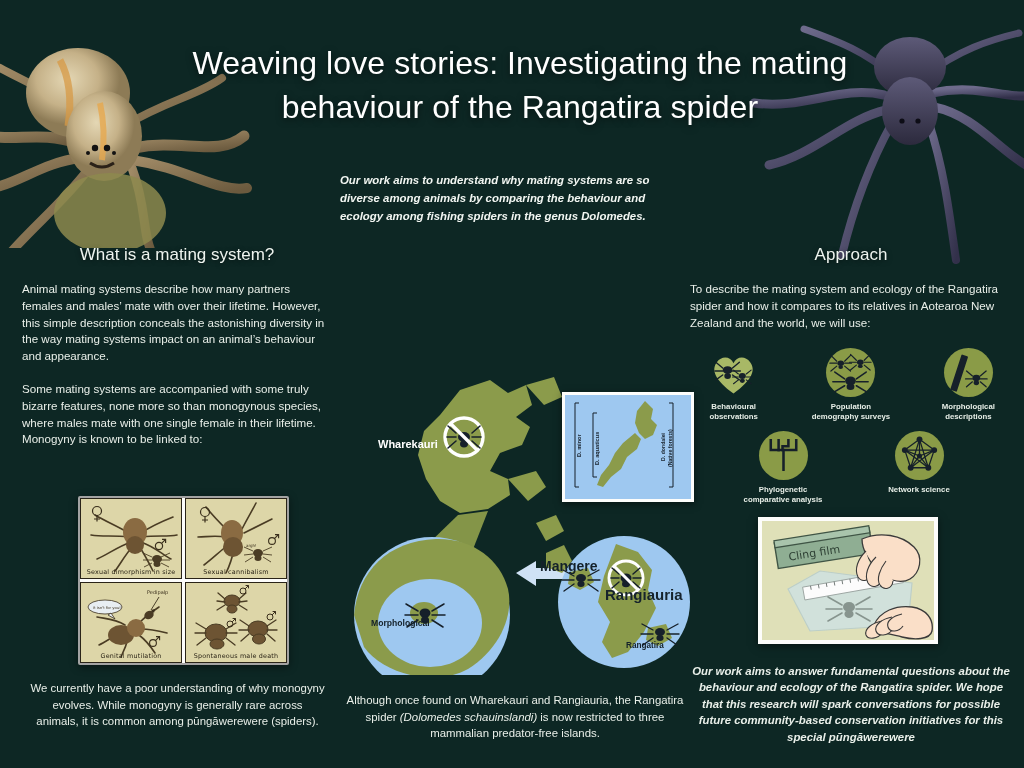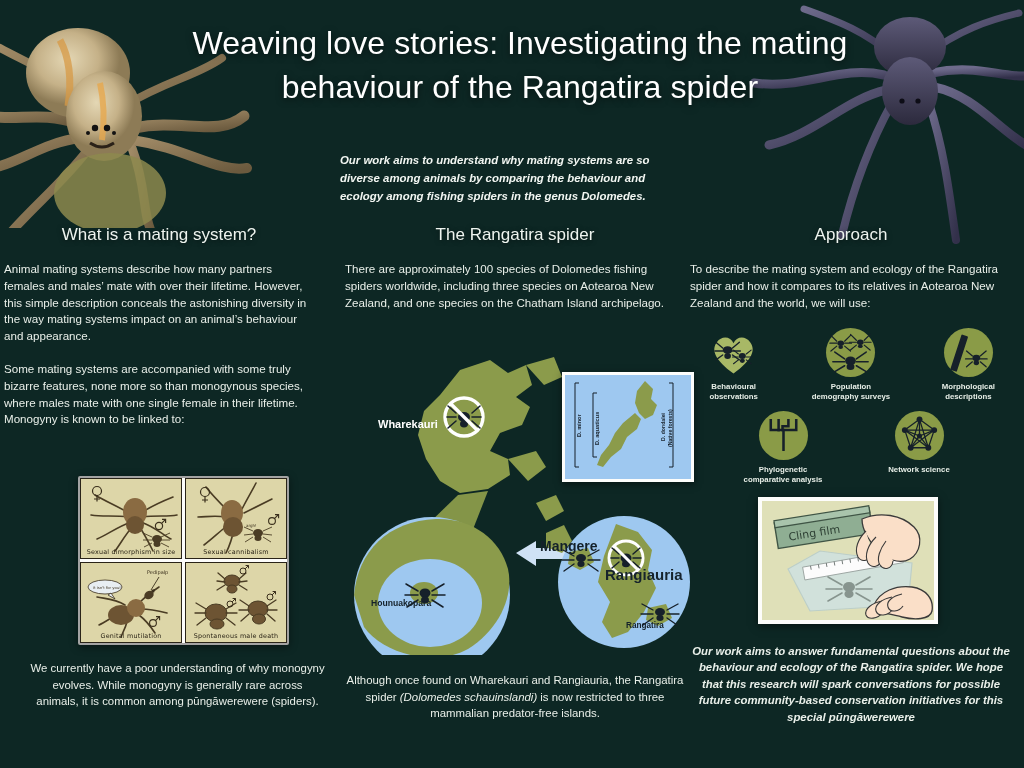--- a/index.html
+++ b/index.html
@@ -2,21 +2,21 @@
 <html><head>
 <meta charset="utf-8">
 <style>
   html,body{margin:0;padding:0;}
   body{
     width:1024px;height:768px;overflow:hidden;position:relative;
     background:#0d2724;
     font-family:"Liberation Sans", sans-serif;
     color:#eef3ef;
   }
-  .poster{position:absolute;inset:0;overflow:hidden;}
+  .poster{position:absolute;inset:0;overflow:hidden;margin-top:20px;}
 
   
   .spider-art{position:absolute;pointer-events:none;}
   #spider-left{left:-18px;top:-12px;width:270px;height:240px;}
   #spider-right{right:-10px;top:-5px;width:300px;height:250px;}
 
   
   .title{
     position:absolute;left:120px;top:22px;width:800px;
     text-align:center;font-size:32px;line-height:1.36;
@@ -25,21 +25,21 @@
   }
   
   .intro{
     position:absolute;left:340px;top:152px;width:345px;
     font-size:11.4px;line-height:1.56;font-style:italic;font-weight:700;
     color:#f2f6f2;
   }
 
   
   .col{position:absolute;top:225px;}
-  #col-left{left:4px;width:310px;}
+  #col-left{left:22px;width:310px;}
   #col-mid{left:345px;width:340px;}
   #col-right{left:690px;width:322px;}
 
   .col h2{
     margin:0 0 16px 0;font-size:17px;font-weight:400;text-align:center;
     color:#eef4ef;text-shadow:0 1px 5px rgba(0,0,0,.5);
   }
   .col p{
     margin:0 0 16px 0;font-size:11.6px;line-height:1.45;text-align:left;
     color:#e9efe9;font-weight:500;
@@ -299,24 +299,20 @@
           <circle cx="84" cy="34" r="3"></circle>
             <path d="M86.1 31.9l3.4-3.4M86.6 28.5h2.9v2.9"></path>
         </g>
       </svg>
       <div class="p4cap">Spontaneous male death</div>
     </div>
   </div>
 
   <div class="caption" id="cap-left">We currently have a poor understanding of why monogyny evolves. While monogyny is generally rare across animals, it is common among pūngāwerewere (spiders).</div>
 
-  <div class="col" id="col-mid">
-    <h2>The Rangatira spider</h2>
-    <p>There are approximately 100 species of Dolomedes fishing spiders worldwide, including three species on Aotearoa New Zealand, and one species on the Chatham Island archipelago.</p>
-  </div>
 
   <svg class="mapwrap" viewBox="0 0 350 300">
 
     <path d="M120 15 L150 5 L168 18 L186 10 L192 30 L176 42 L190 52 L182 70 L160 78
              L150 96 L168 104 L170 120 L148 134 L120 138 L100 126 L86 104 L78 80
              L84 56 L100 40 Z" fill="#8b9b4b"></path>
     <path d="M168 104 L196 96 L206 112 L188 126 Z" fill="#8b9b4b"></path>
     <path d="M186 10 L214 2 L222 22 L204 30 Z" fill="#8b9b4b"></path>
 
     <path d="M118 140 L148 136 L108 238 L48 208 Z" fill="#8b9b4b" opacity=".95"></path>
@@ -376,21 +372,21 @@
     <g>
       <g stroke="#16202a" stroke-width="1.4" fill="none" stroke-linecap="round">
         <path d="M133 94 122 88M133 98 121 98M133 102 123 109M147 94 158 88M147 98 159 98M147 102 157 109"></path>
       </g>
       <ellipse cx="140" cy="96" rx="5" ry="4" fill="#16202a"></ellipse>
       <ellipse cx="140" cy="102" rx="3.6" ry="3" fill="#16202a"></ellipse>
     </g>
   </svg>
 
   <div class="maplabel" id="lbl-wharekauri">Wharekauri</div>
-  <div class="maplabel" id="lbl-hounuakopara">Hounuakopara</div>
+  <div class="maplabel" id="lbl-hounuakopara">Morphological</div>
   <div class="maplabel" id="lbl-mangere">Mangere</div>
   <div class="maplabel" id="lbl-rangiauria">Rangiauria</div>
   <div class="maplabel" id="lbl-rangatira">Rangatira</div>
 
   <div class="nzbox">
     <div class="nzinner">
       <svg viewBox="0 0 126 104" style="position:absolute;inset:0;width:100%;height:100%;">
         <path d="M80 6 L88 14 L86 24 L92 30 L88 40 L80 44 L74 38 L70 28 L72 16 Z" fill="#8b9b4b"></path>
         <path d="M70 38 L76 44 L72 54 L62 62 L56 74 L46 82 L38 92 L32 90 L36 80
                  L44 70 L50 58 L58 48 Z" fill="#8b9b4b"></path>

